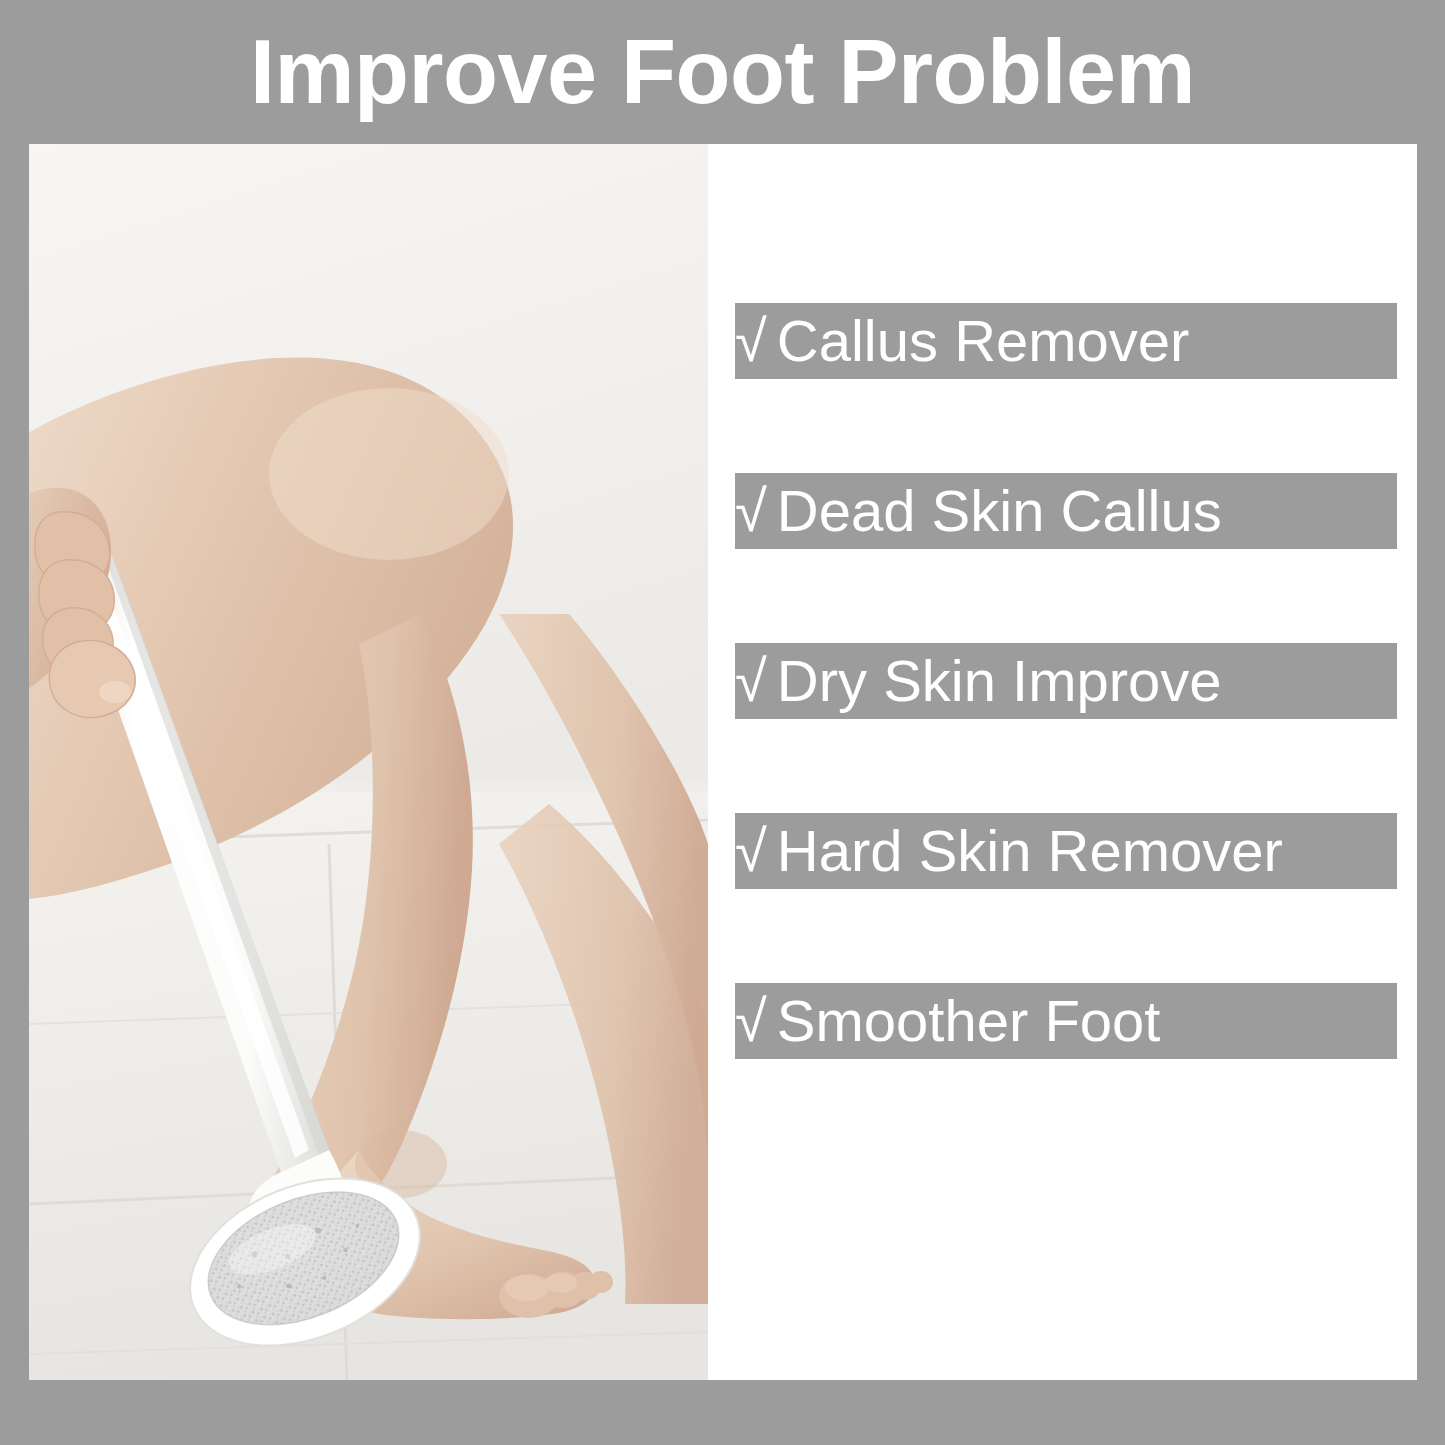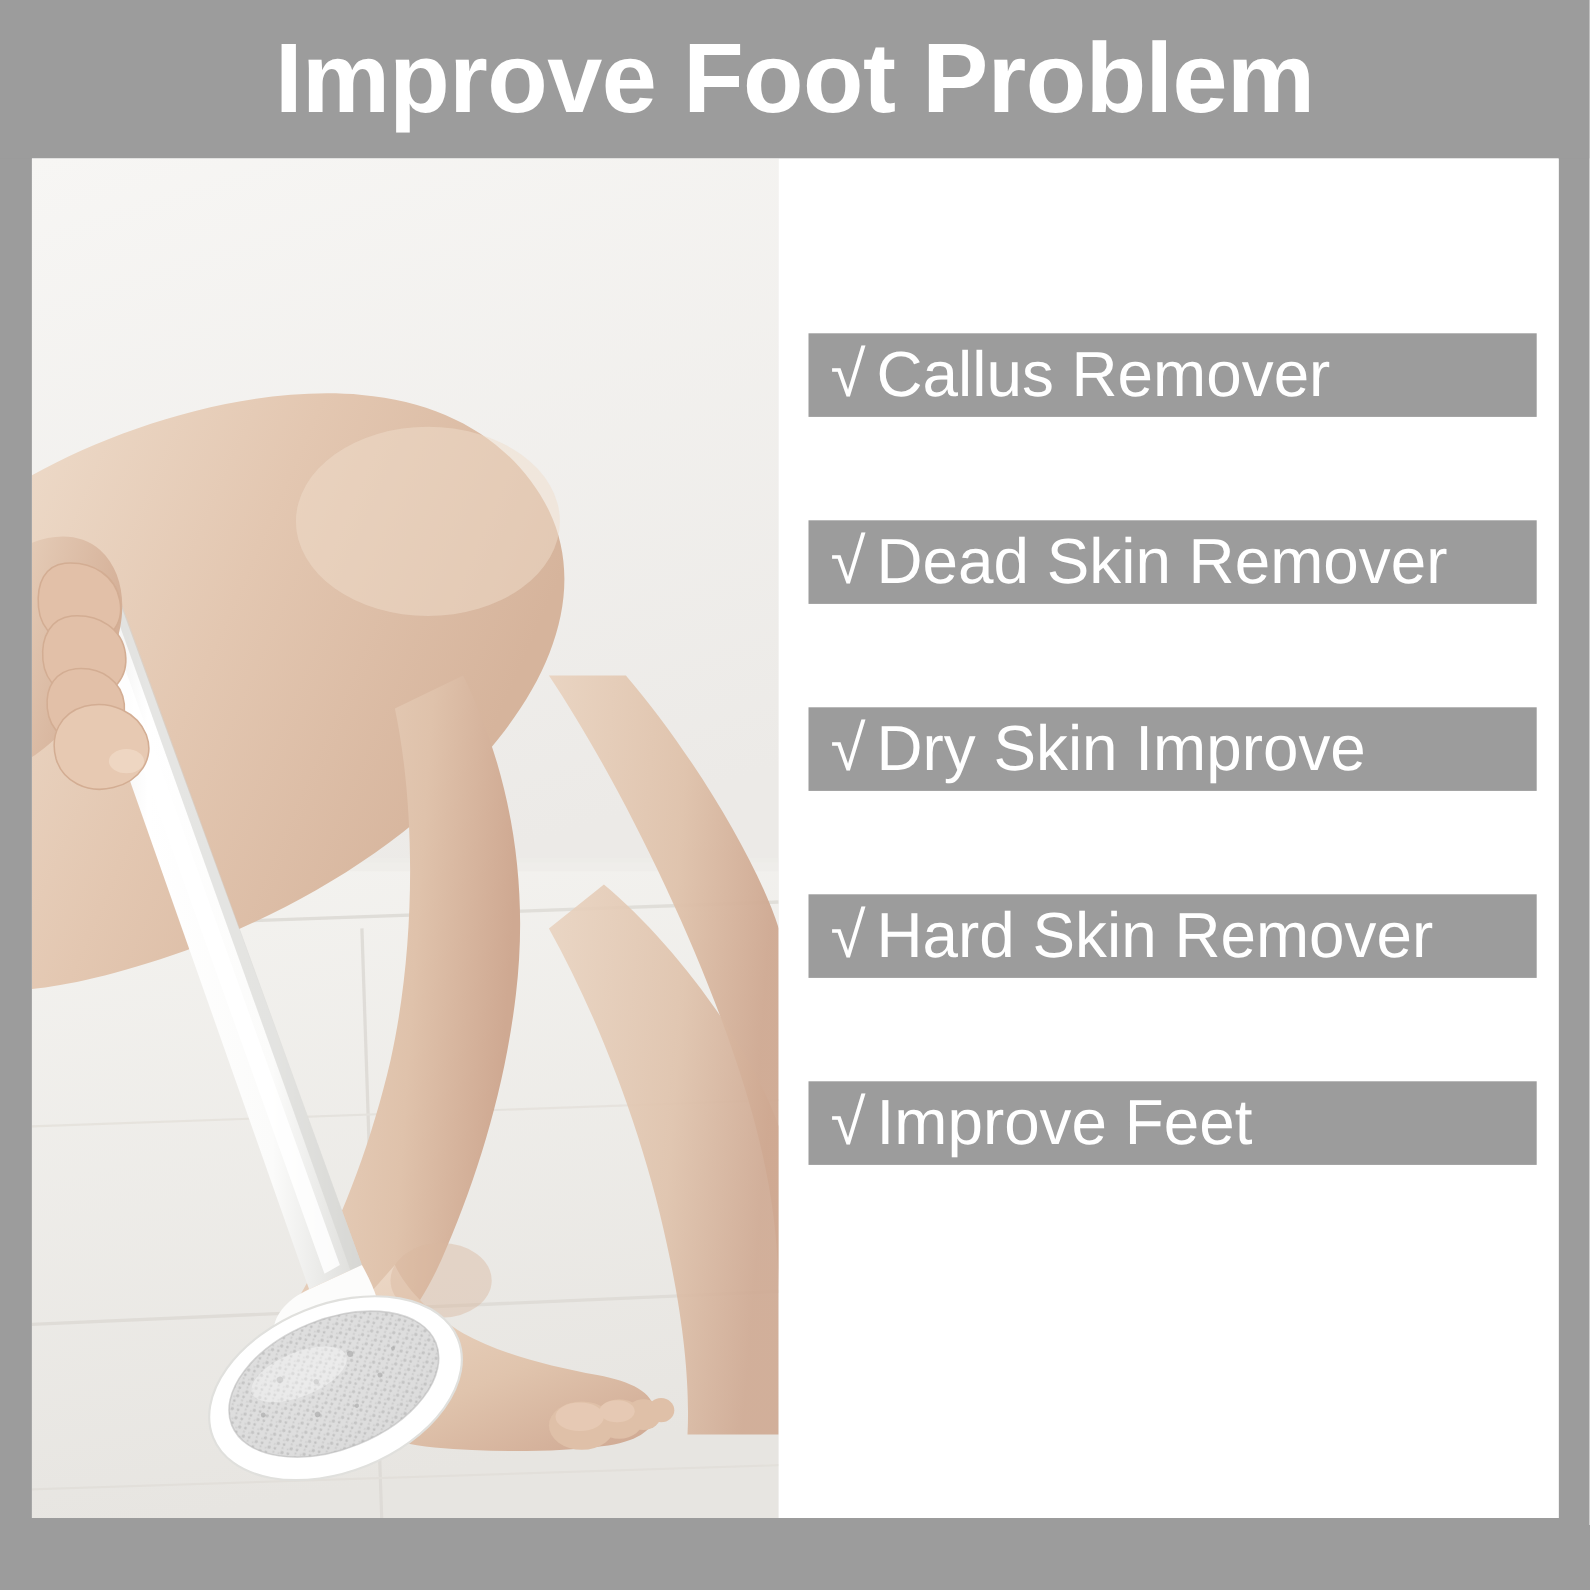--- a/index.html
+++ b/index.html
@@ -71,21 +71,21 @@
     background:#9c9c9c;
     display:flex;
     align-items:center;
   }
 
   .feature-label{
     color:#ffffff;
     font-size:58px;
     line-height:76px;
     white-space:nowrap;
-    padding-left:20px;
+    padding-left:0;
     font-family:"Liberation Sans", sans-serif;
     font-weight:normal;
   }
   .check-glyph{
     display:inline-block;
     margin-right:10px;
   }
 </style>
 </head>
 <body>
@@ -255,30 +255,30 @@
     </svg>
   </div>
 
   <div class="features-pane">
 
     <div class="feature-row" style="top:159px">
       <span class="feature-label"><span class="check-glyph">√</span><span>Callus Remover</span></span>
     </div>
 
     <div class="feature-row" style="top:329px">
-      <span class="feature-label"><span class="check-glyph">√</span><span>Dead Skin Remover</span></span>
+      <span class="feature-label"><span class="check-glyph">√</span><span>Dead Skin Callus</span></span>
     </div>
 
     <div class="feature-row" style="top:499px">
       <span class="feature-label"><span class="check-glyph">√</span><span>Dry Skin Improve</span></span>
     </div>
 
     <div class="feature-row" style="top:669px">
       <span class="feature-label"><span class="check-glyph">√</span><span>Hard Skin Remover</span></span>
     </div>
 
     <div class="feature-row" style="top:839px">
-      <span class="feature-label"><span class="check-glyph">√</span><span>Improve Feet</span></span>
+      <span class="feature-label"><span class="check-glyph">√</span><span>Smoother Foot</span></span>
     </div>
 
 
   </div>
 </div>
 
 </body></html>

